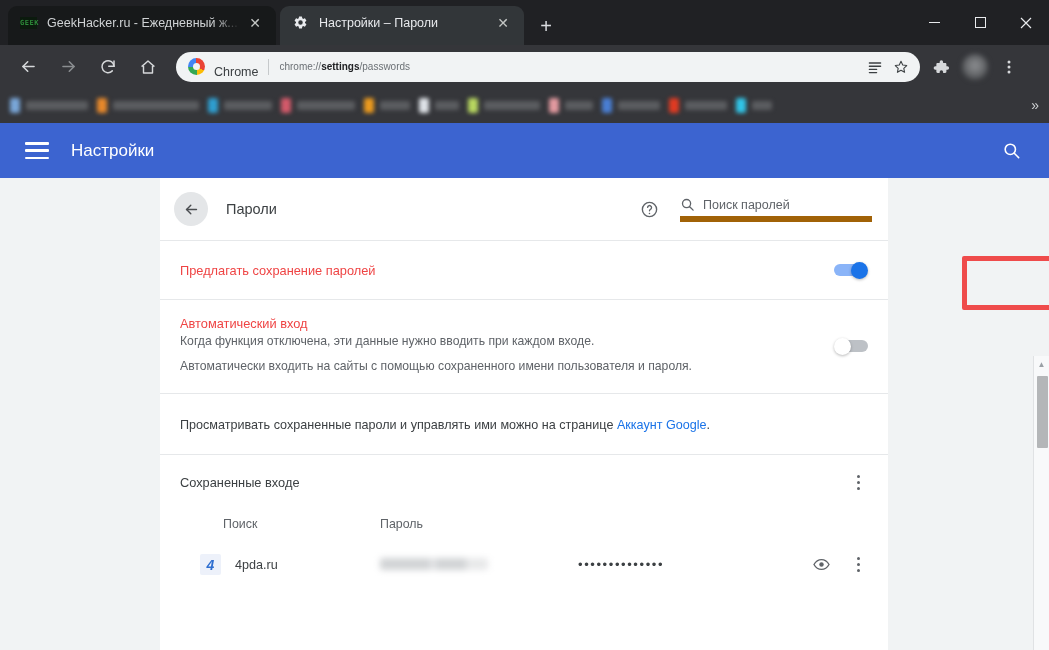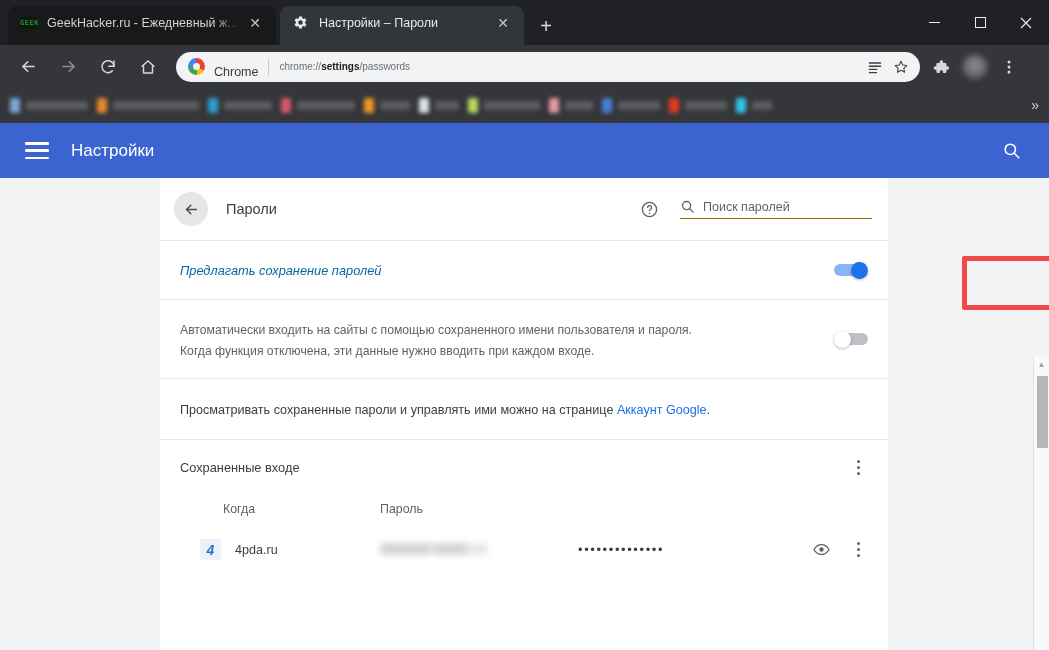--- a/index.html
+++ b/index.html
@@ -169,39 +169,39 @@
     width: 34px; height: 34px; border-radius: 50%;
     background: #e4e6e8;
     display: flex; align-items: center; justify-content: center;
     color: #4a4d50; flex: 0 0 34px;
   }
   .card-title { font-size: 14.5px; color: #3c4043; margin-left: 18px; }
   .head-right { margin-left: auto; display: flex; align-items: center; }
   .help-ic { width: 22px; height: 22px; color: #5f6368; display: flex; align-items: center; justify-content: center; }
   .search-wrap {
     margin-left: 20px; display: flex; align-items: flex-end;
-    width: 192px; border-bottom: 1px solid #a16207; padding-bottom: 4px; justify-content: space-between;
+    width: 192px; border-bottom: 6px solid #a16207; padding-bottom: 4px; justify-content: space-between;
   }
   .search-ic { width: 15px; height: 15px; color: #5f6368; flex: 0 0 15px; margin-right: 8px; }
   .search-input {
     border: none; outline: none; background: transparent;
     font-family: "Liberation Sans", sans-serif;
     font-size: 12.5px; color: #3c4043; width: 100%; padding: 0;
   }
   .search-input::placeholder { color: #5f6368; }
 
   .row-divider { height: 1px; background: #e6e8ea; margin: 0 0 0 0; }
 
   .setting-row {
     display: flex; align-items: center;
     padding: 0 20px 0 20px;
     min-height: 58px;
   }
   .setting-text { flex: 1 1 auto; padding-right: 30px; }
-  .st-title { font-size: 12.8px; color: #0369a1; font-style: italic; }
+  .st-title { font-size: 12.8px; color: #ef4444; }
   .st-sub { font-size: 12.2px; color: #5f6368; line-height: 1.62; margin-top: 5px; }
 
   .toggle { width: 34px; height: 14px; position: relative; flex: 0 0 34px; }
   .toggle .track {
     position: absolute; left: 0; top: 1px;
     width: 30px; height: 12px; border-radius: 6px;
   }
   .toggle .knob {
     position: absolute; width: 17px; height: 17px; border-radius: 50%; top: -1px;
     box-shadow: 0 1px 3px rgba(0,0,0,.28);
@@ -505,22 +505,23 @@
         <div class="toggle on">
           <span class="track"></span>
             <span class="knob"></span>
         </div>
       </div>
 
       <div class="row-divider"></div>
 
       <div class="setting-row" style="padding-top:16px;padding-bottom:16px;">
         <div class="setting-text">
+          <div class="st-title">Автоматический вход</div>
+          <div class="st-sub" style="margin-top:1px;">Когда функция отключена, эти данные нужно вводить при каждом входе.</div>
           <div class="st-sub">Автоматически входить на сайты с помощью сохраненного имени пользователя и пароля.</div>
-          <div class="st-sub" style="margin-top:1px;">Когда функция отключена, эти данные нужно вводить при каждом входе.</div>
         </div>
         <div class="toggle off">
           <span class="track"></span>
             <span class="knob"></span>
         </div>
       </div>
 
       <div class="row-divider"></div>
 
       <div class="note-row">
@@ -532,21 +533,21 @@
       <div class="section-head">
         <div class="section-title">Сохраненные входе</div>
         <div class="kebab">
             <i></i>
             <i></i>
             <i></i>
           </div>
       </div>
 
       <div class="tbl-head">
-        <div class="col-site">Когда</div>
+        <div class="col-site">Поиск</div>
         <div class="col-pass">Пароль</div>
       </div>
 
       <div class="tbl-row">
         <div class="site-cell">
           <span class="fav4pda">4</span>
           <span class="site-name">4pda.ru</span>
         </div>
         <div class="user-cell">
           <span class="blur-text"></span>

